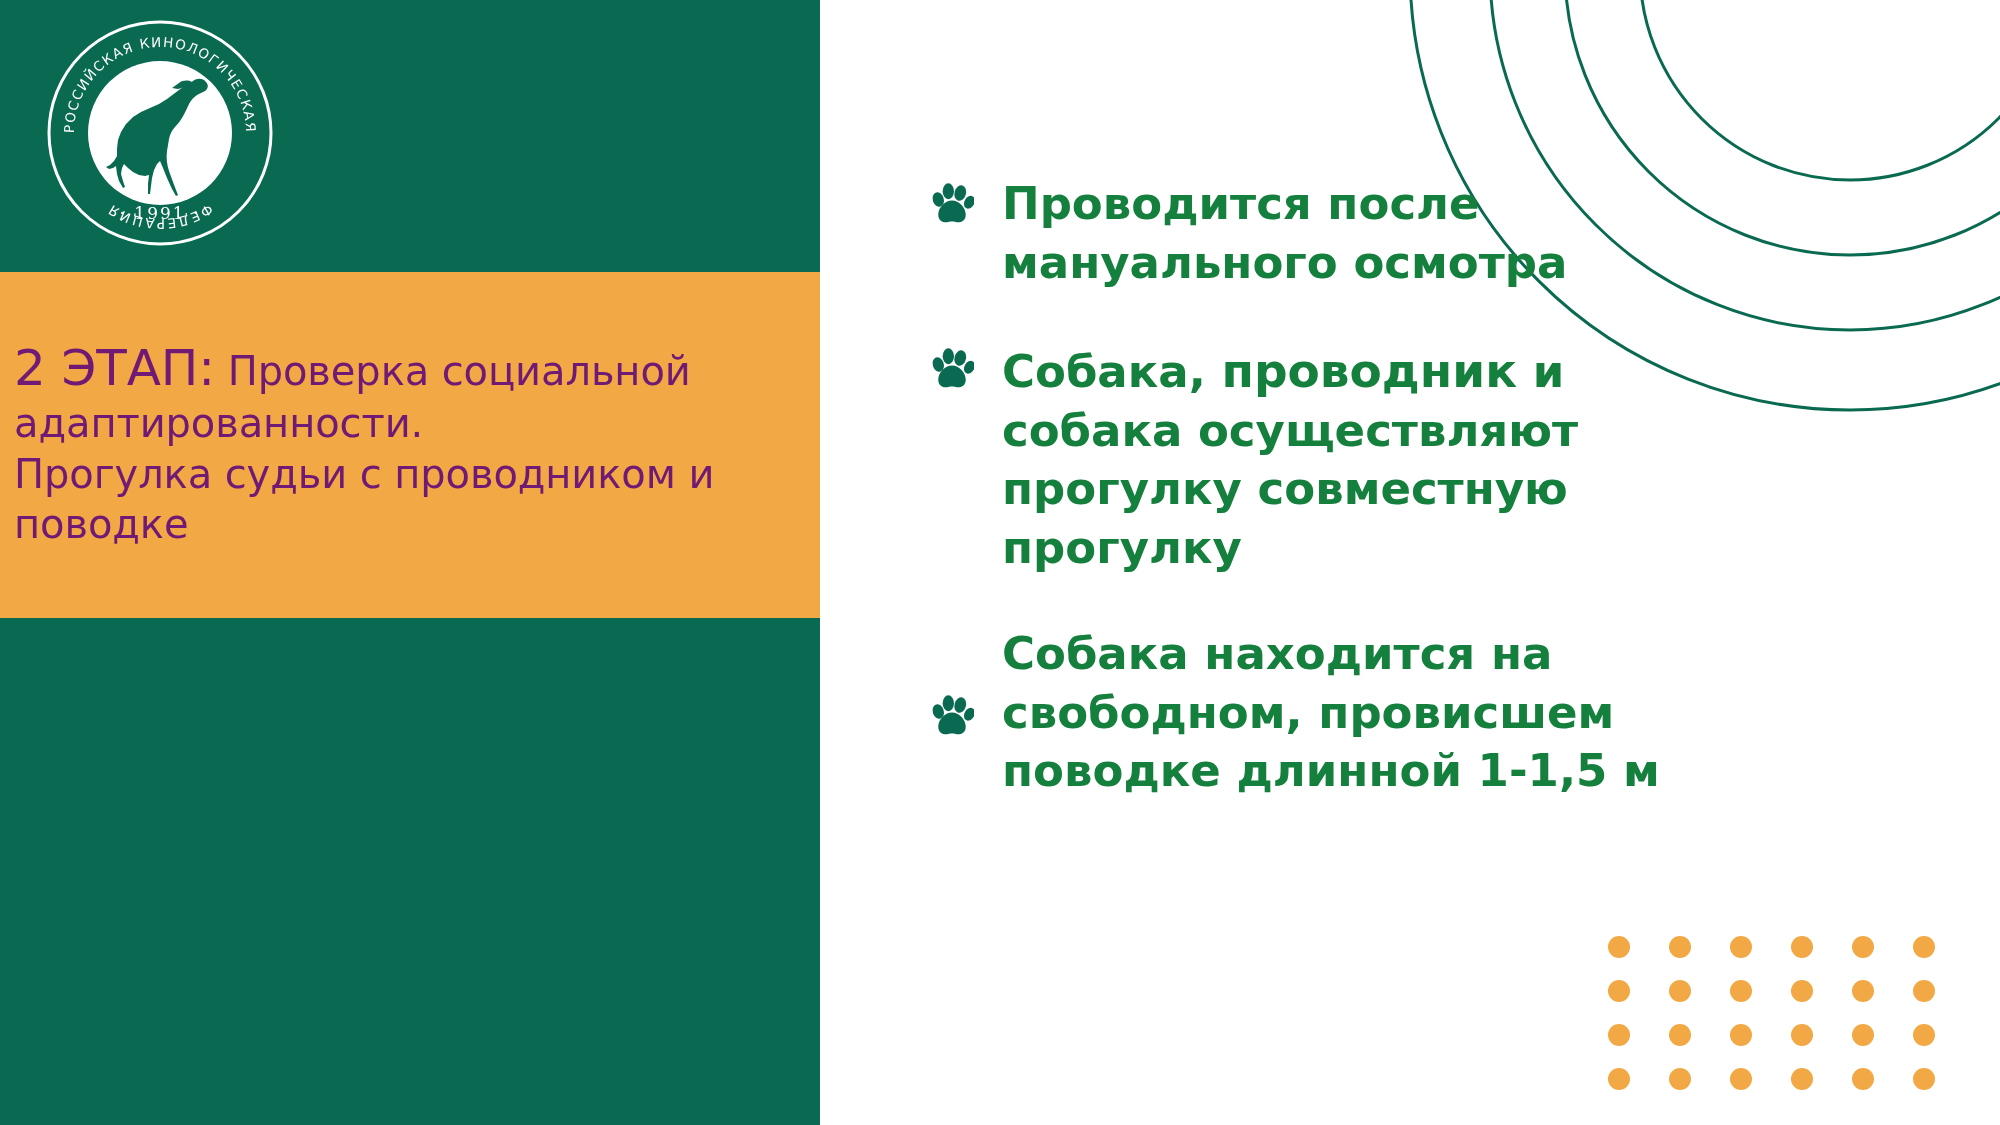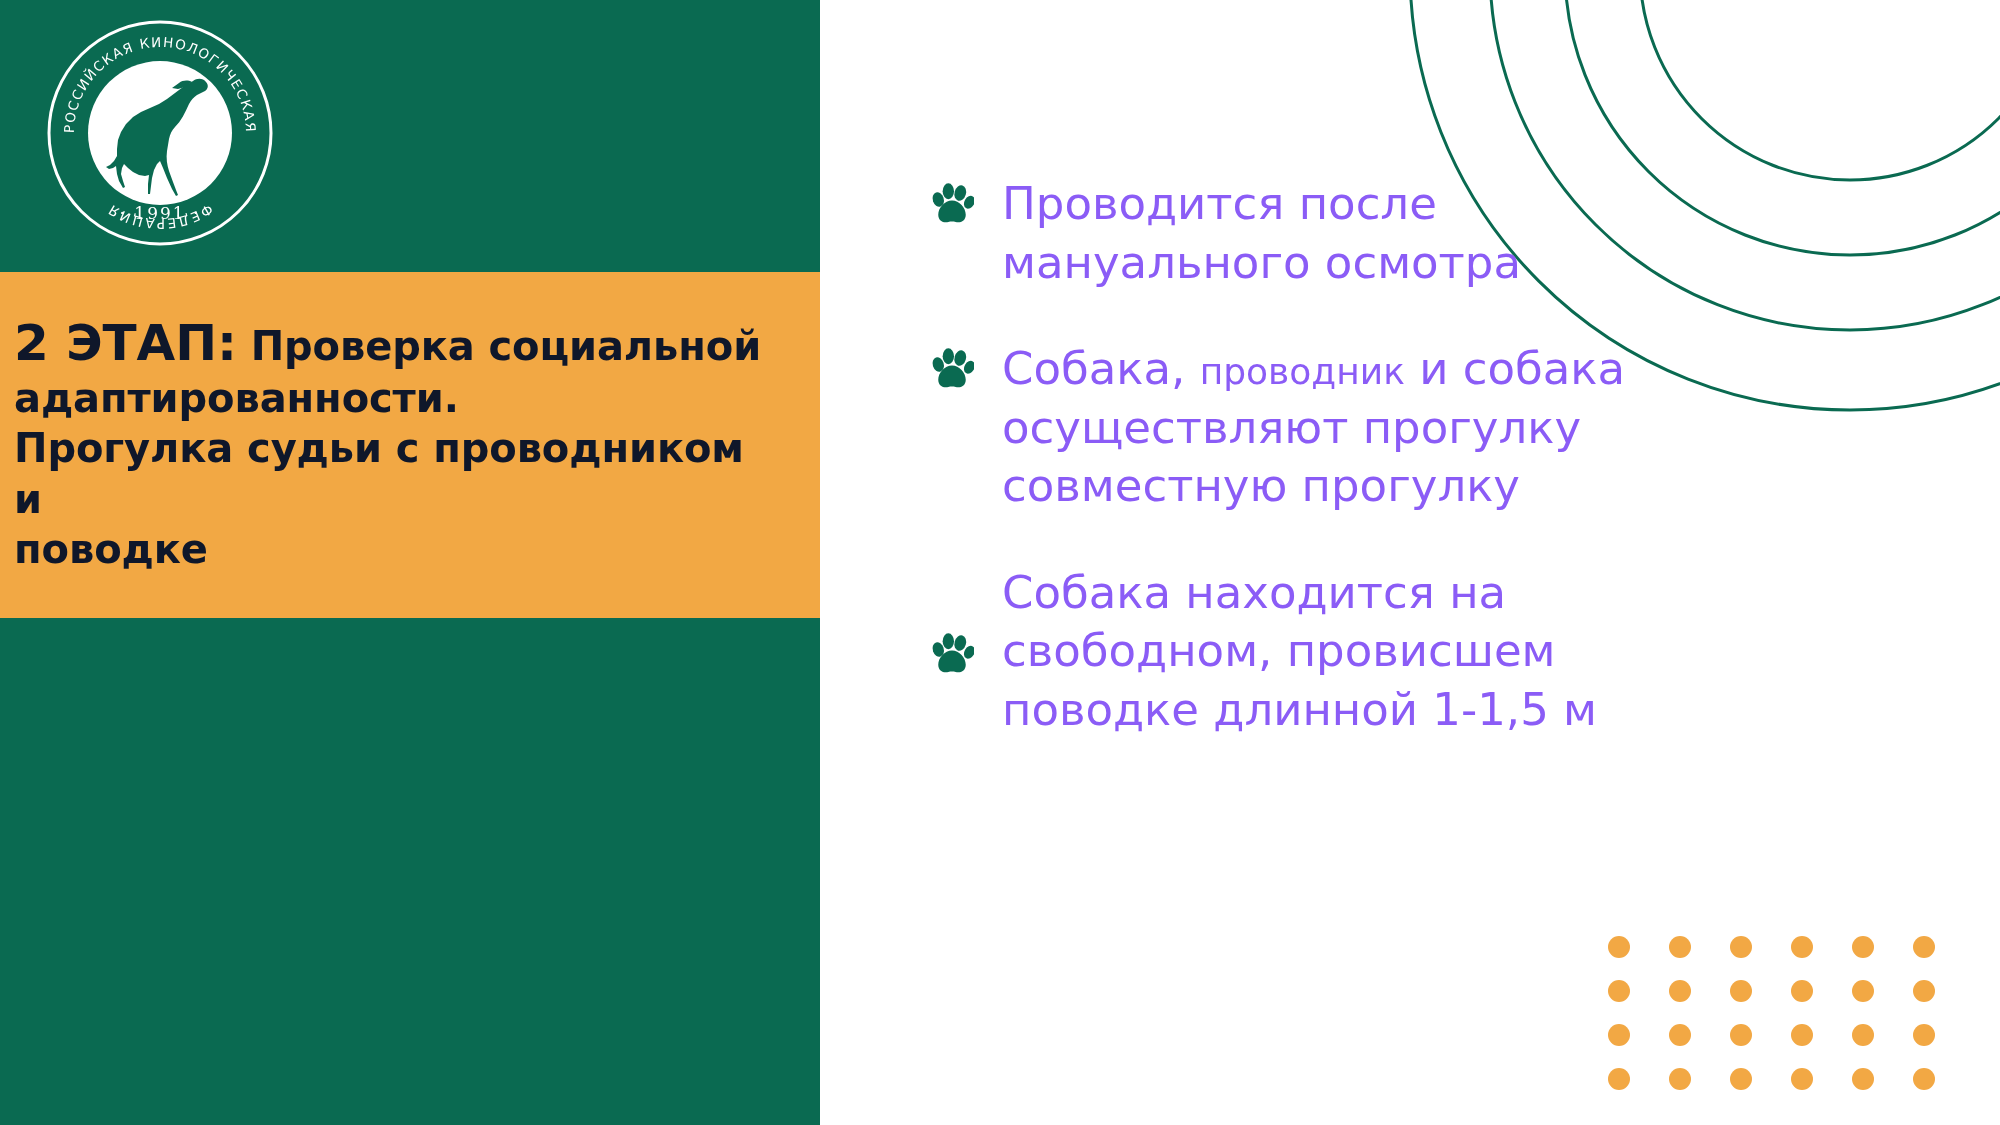--- a/index.html
+++ b/index.html
@@ -46,24 +46,24 @@
     width: 820px;
     height: 346px;
     background: #f2a844;
     box-sizing: border-box;
     padding: 20px 36px 18px 14px;
     display: flex;
     flex-direction: column;
     justify-content: center;
   }
   .title-line {
-    color: #0f172a;
+    color: #701a75;
     font-size: 40px;
     line-height: 1.26;
-    font-weight: 700;
+    font-weight: 400;
     letter-spacing: -0.1px;
   }
   .title-stage {
     font-size: 50px;
     line-height: 1.0;
   }
   .title-block-1 { margin-bottom: 2px; }
 
   
   .content {
@@ -118,27 +118,27 @@
   .bullet:last-child { margin-bottom: 0; align-items: center; }
   .paw {
     flex: 0 0 auto;
     width: 44px;
     height: 44px;
     margin-top: 8px;
     margin-right: 28px;
   }
   .paw svg { display:block; width:100%; height:100%; }
   .bullet-text {
-    color: #8b5cf6;
+    color: #15803d;
     font-size: 45px;
     line-height: 1.30;
-    font-weight: 400;
+    font-weight: 700;
     max-width: 700px;
   }
-  .small-word { font-size: 36px; }
+  .small-word { font-size: 47px; }
 </style>
 </head>
 <body>
 
 <div class="slide">
 
   <div class="left-panel"></div>
 
   <div class="logo">
     <svg viewBox="0 0 230 230" xmlns="http://www.w3.org/2000/svg">

